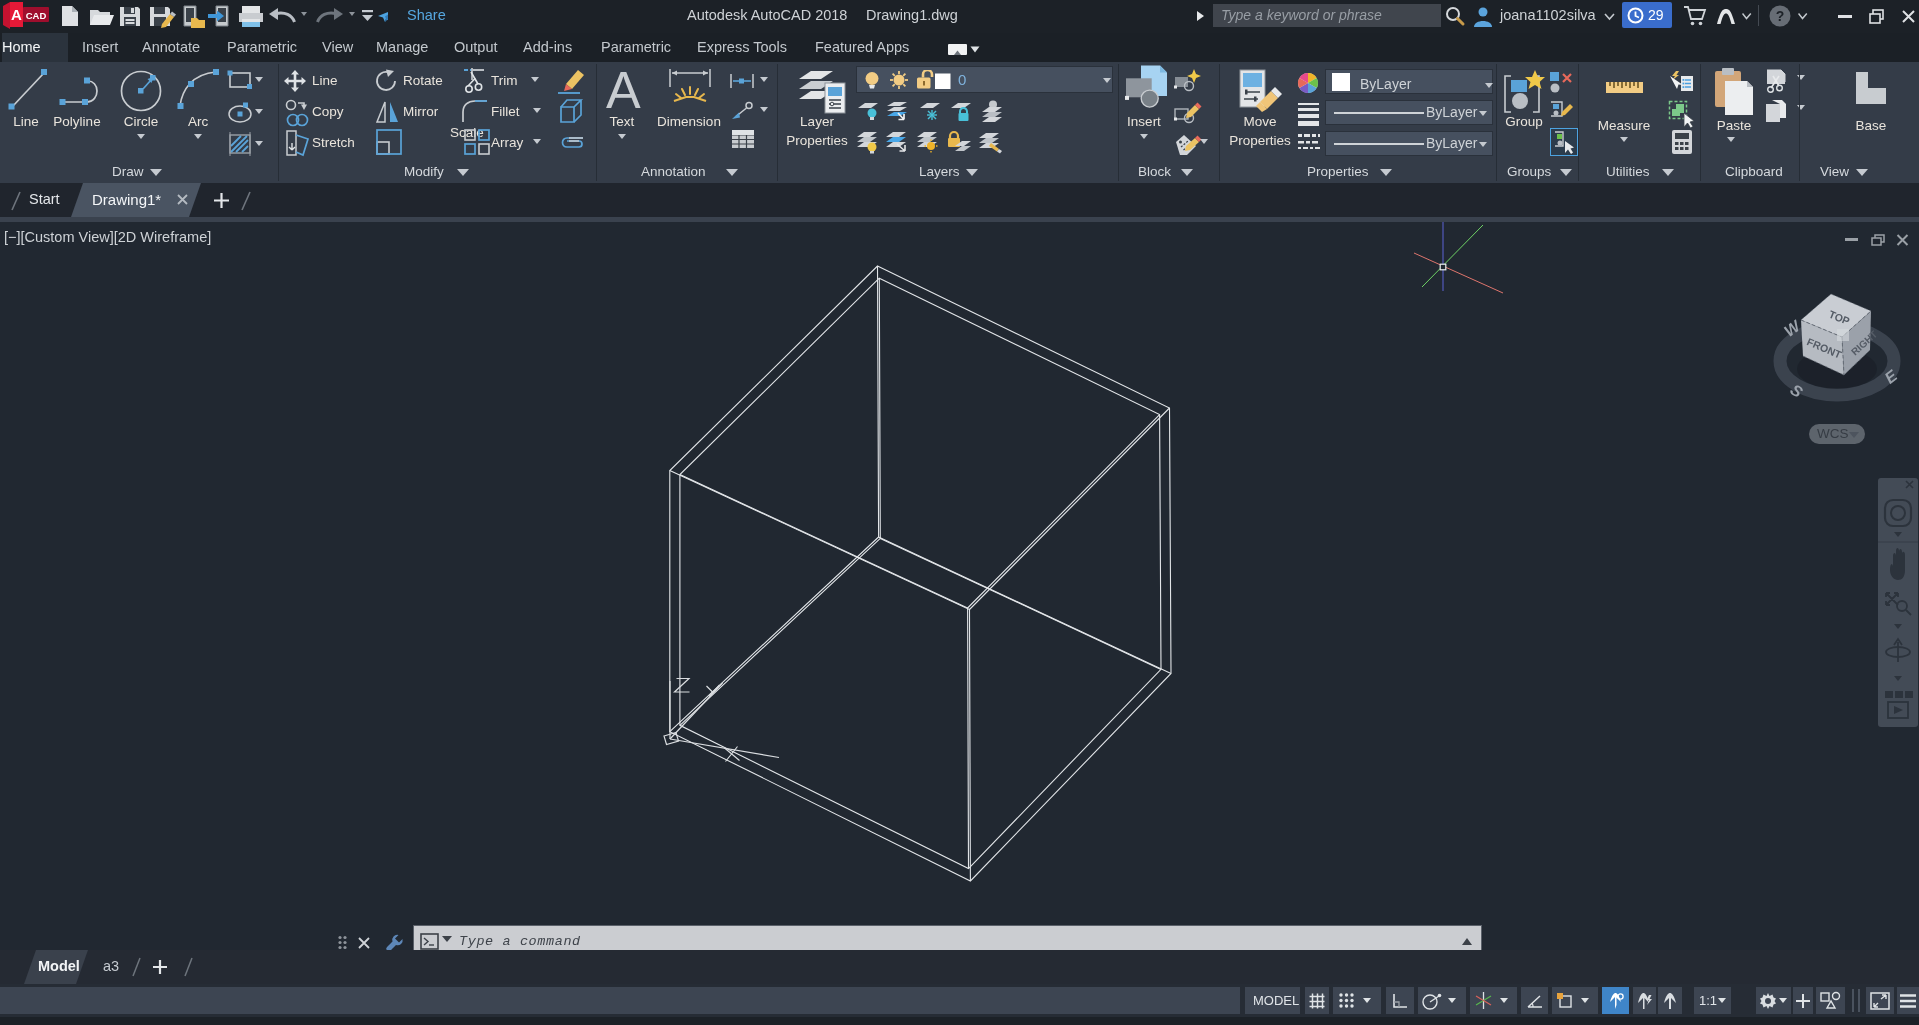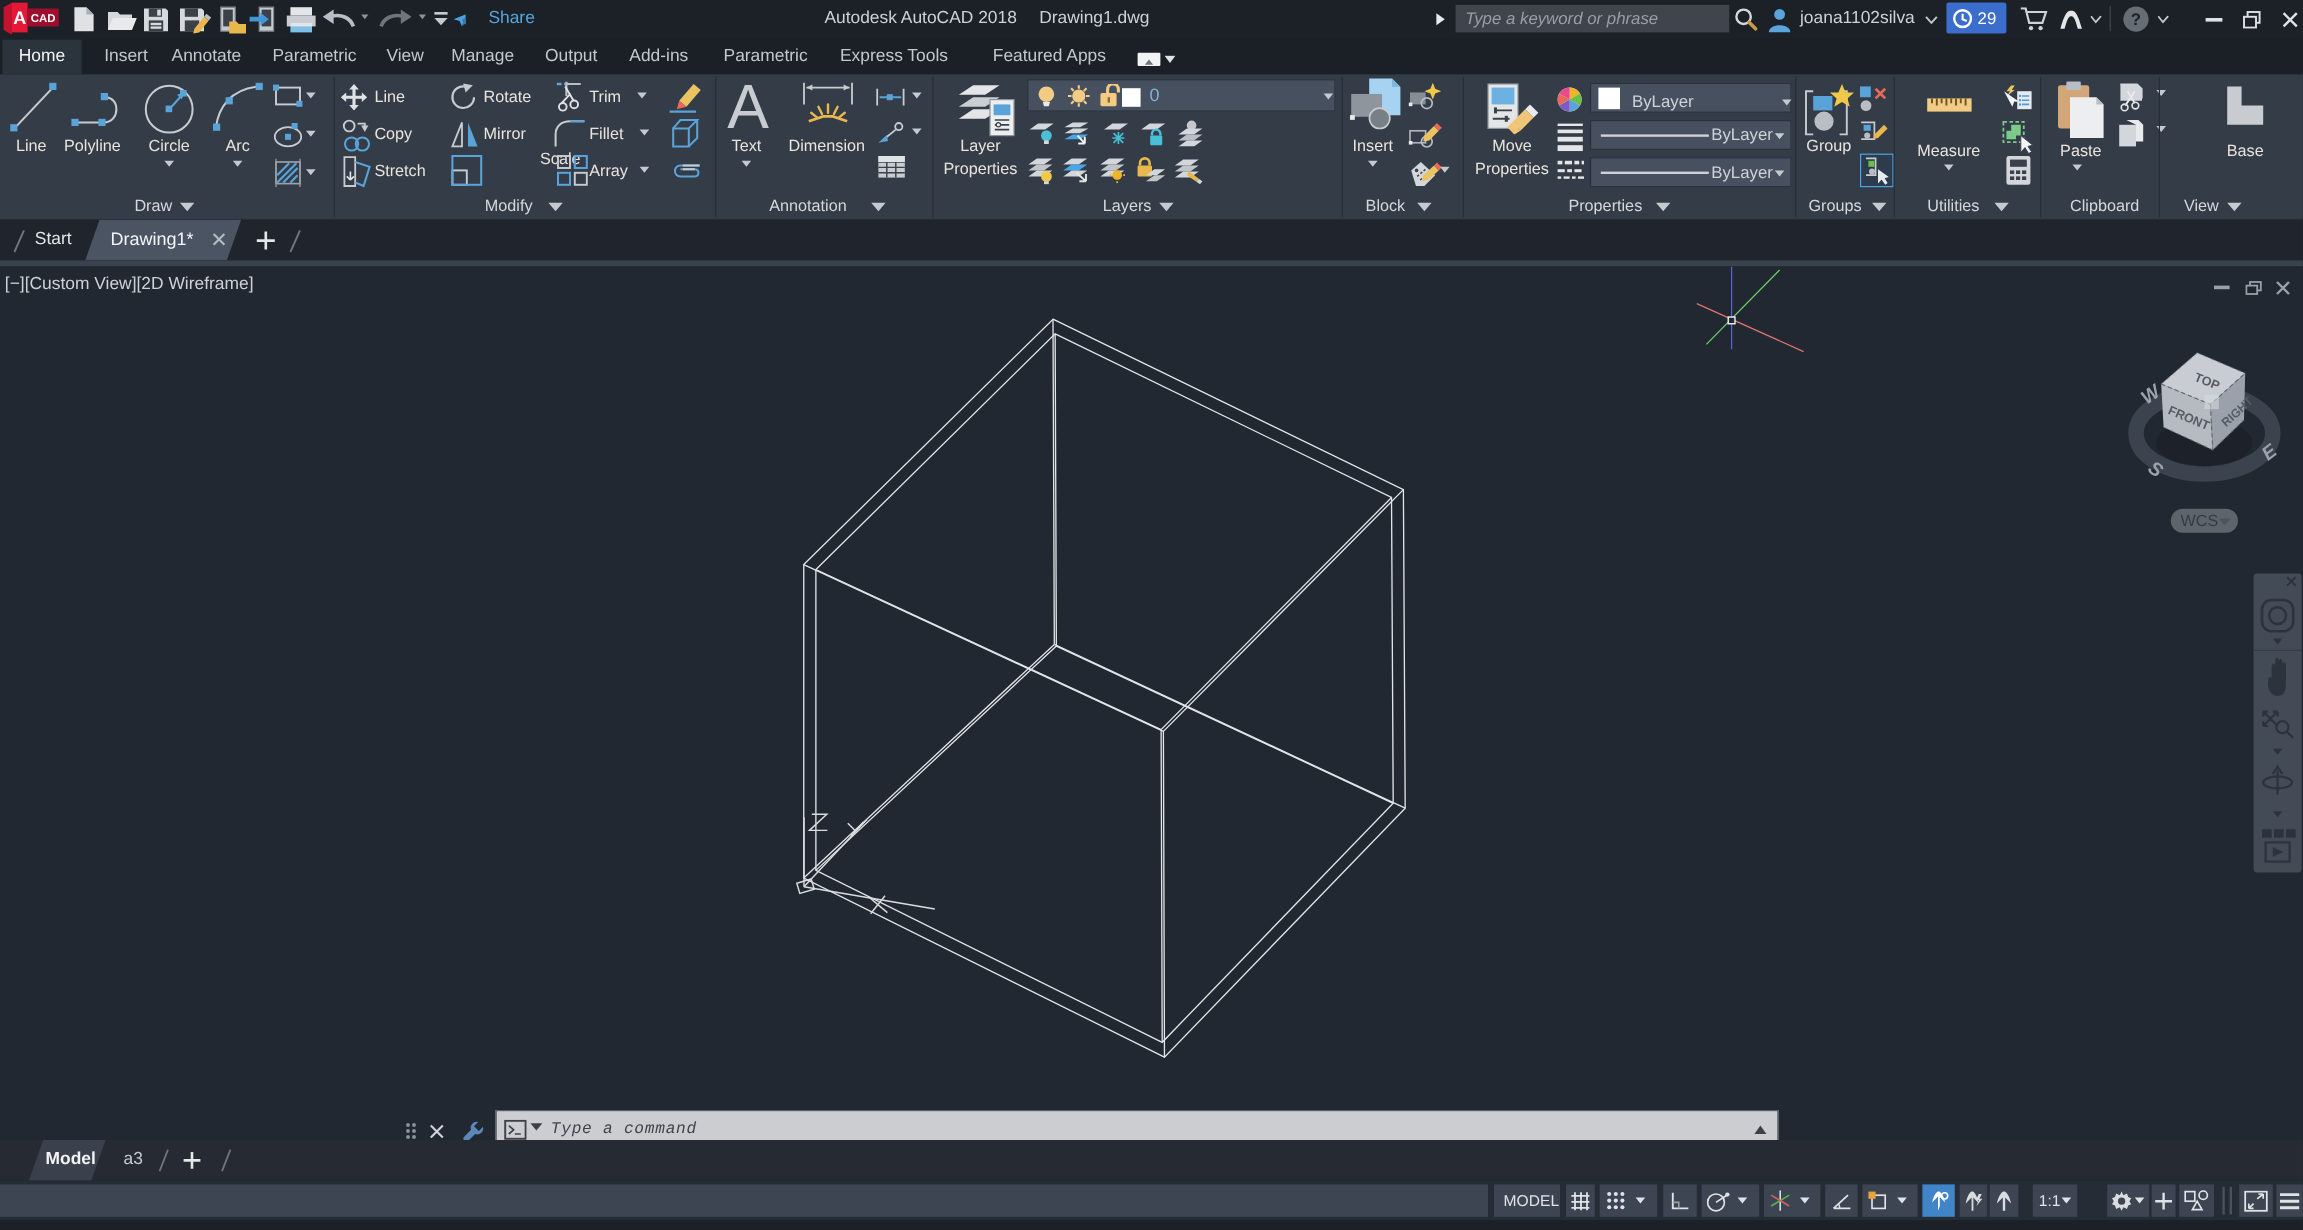--- a/index.html
+++ b/index.html
@@ -7,21 +7,21 @@
 body, .lab { font-family:"Liberation Sans", sans-serif; }
 #root { position:absolute; top:0; left:0; width:1919px; height:1025px; }
 .abs { position:absolute; }
 
 
 #titlebar { position:absolute; top:0; left:0; width:1919px; height:33px; background:#1c2127; }
 #titlebar .tt { position:absolute; top:7px; font-size:14.5px; color:#ced2d6; white-space:nowrap; }
 
 
 #ribtabs { position:absolute; top:33px; left:0; width:1919px; height:29px; background:#1b2026; }
-#ribtabs .rt { position:absolute; top:0; height:29px; line-height:29px; font-size:14.5px; color:#c3c8cd; text-align:center; white-space:nowrap; }
+#ribtabs .rt { position:absolute; top:0; height:29px; line-height:29px; font-size:14.5px; color:#c3c8cd; text-align:left; white-space:nowrap; }
 #ribtabs .rt.act { background:#2b333d; color:#f4f6f7; }
 
 
 #ribbon { position:absolute; top:62px; left:0; width:1919px; height:121px; background:#343c48; }
 .psep { position:absolute; top:2px; width:1px; height:117px; background:#262d36; }
 .plabel { position:absolute; top:102px; height:16px; font-size:13.5px; color:#d5d9dd; white-space:nowrap; }
 .biglab { position:absolute; font-size:13.5px; color:#e9e4dc; text-align:center; white-space:nowrap; }
 .slab { position:absolute; font-size:13.5px; color:#e9e4dc; white-space:nowrap; }
 .caret { position:absolute; width:0; height:0; border-left:4.5px solid transparent; border-right:4.5px solid transparent; border-top:5.5px solid #c5cad0; }
 .caret.big { border-left-width:6.5px; border-right-width:6.5px; border-top-width:7px; }
@@ -167,21 +167,21 @@
     <div class="rt act" style="left:2px;width:66px;">Home</div>
     <div class="rt" style="left:82px;width:46px;">Insert</div>
     <div class="rt" style="left:142px;width:60px;">Annotate</div>
     <div class="rt" style="left:227px;width:70px;">Parametric</div>
     <div class="rt" style="left:322px;width:30px;">View</div>
     <div class="rt" style="left:376px;width:52px;">Manage</div>
     <div class="rt" style="left:454px;width:44px;">Output</div>
     <div class="rt" style="left:523px;width:52px;">Add-ins</div>
     <div class="rt" style="left:601px;width:74px;">Parametric</div>
     <div class="rt" style="left:697px;width:96px;">Express Tools</div>
-    <div class="rt" style="left:815px;width:95px;margin-left:12px;">Featured Apps</div>
+    <div class="rt" style="left:815px;width:95px;">Featured Apps</div>
     <div class="abs" style="left:948px;top:11px;width:19px;height:11px;background:#f2f3f4;border-radius:1px;">
       <svg width="19" height="11" viewBox="0 0 19 11">
           <path d="M6 8 L9.5 3.5 L13 8 Z" fill="#6e757d"></path>
         </svg>
     </div>
     <svg class="abs" style="left:970px;top:13px" width="10" height="7" viewBox="0 0 10 7">
         <path d="M0.5 0.5 L9.5 0.5 L5 6.5 Z" fill="#dfe3e6"></path>
       </svg>
   </div>
   <div id="ribbon">

